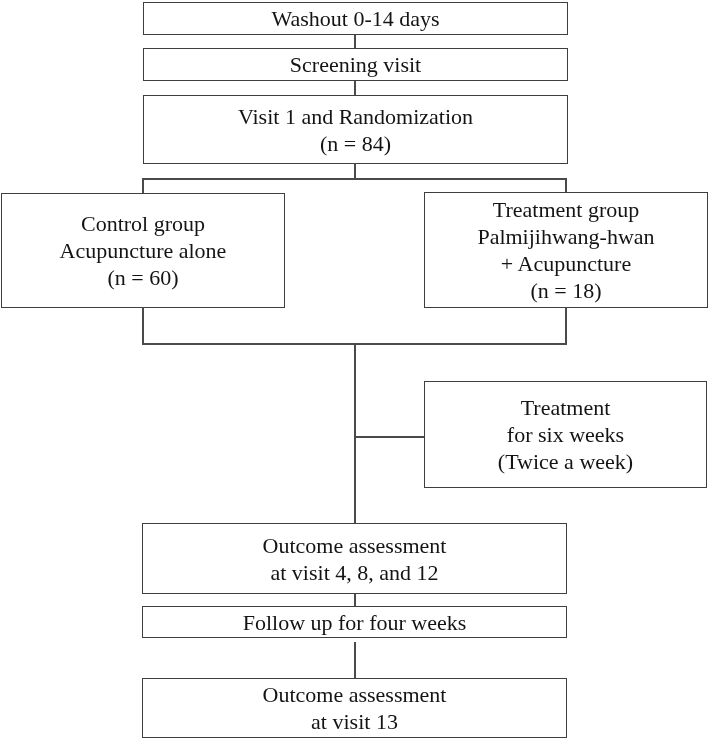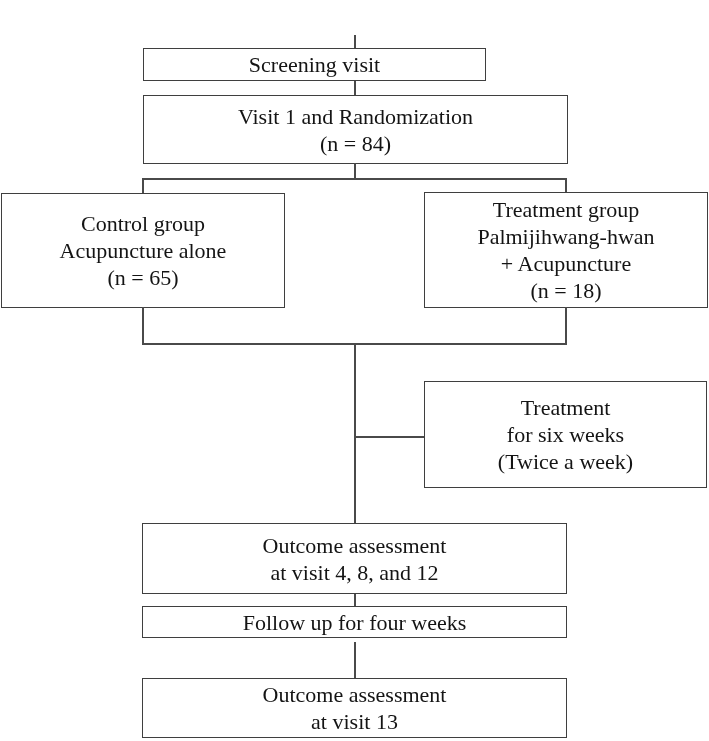--- a/index.html
+++ b/index.html
@@ -36,34 +36,37 @@
     background: #4a4a4a;
   }
   .line.v { width: 1.5px; }
   .line.h { height: 1.5px; }
 </style>
 </head>
 <body>
 
 <div class="canvas">
 
+  <div class="node" style="left:143px; top:2px; width:425px; height:33px;">
+    <span class="node-text">Washout 0-14 days</span>
+  </div>
 
-  <div class="node" style="left:143px; top:48px; width:343px; height:33px;">
+  <div class="node" style="left:143px; top:48px; width:425px; height:33px;">
     <span class="node-text">Screening visit</span>
   </div>
 
   <div class="node" style="left:143px; top:95px; width:425px; height:69px;">
     <span class="node-text">Visit 1 and Randomization
 (n = 84)</span>
   </div>
 
   <div class="node" style="left:1px; top:193px; width:284px; height:115px;">
     <span class="node-text">Control group
 Acupuncture alone
-(n = 65)</span>
+(n = 60)</span>
   </div>
 
   <div class="node" style="left:424px; top:192px; width:284px; height:116px;">
     <span class="node-text">Treatment group
 Palmijihwang-hwan
 + Acupuncture
 (n = 18)</span>
   </div>
 
   <div class="node" style="left:424px; top:381px; width:283px; height:107px;">

